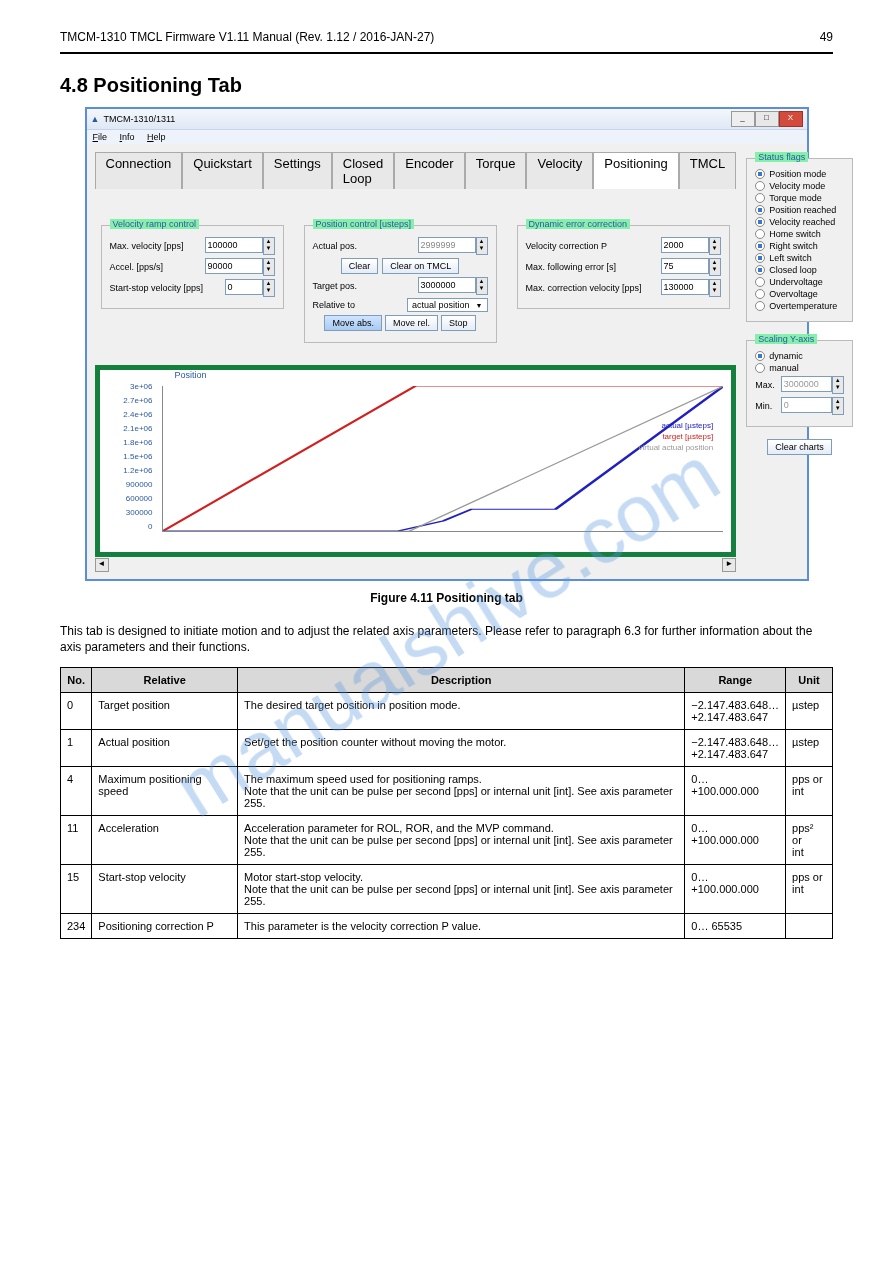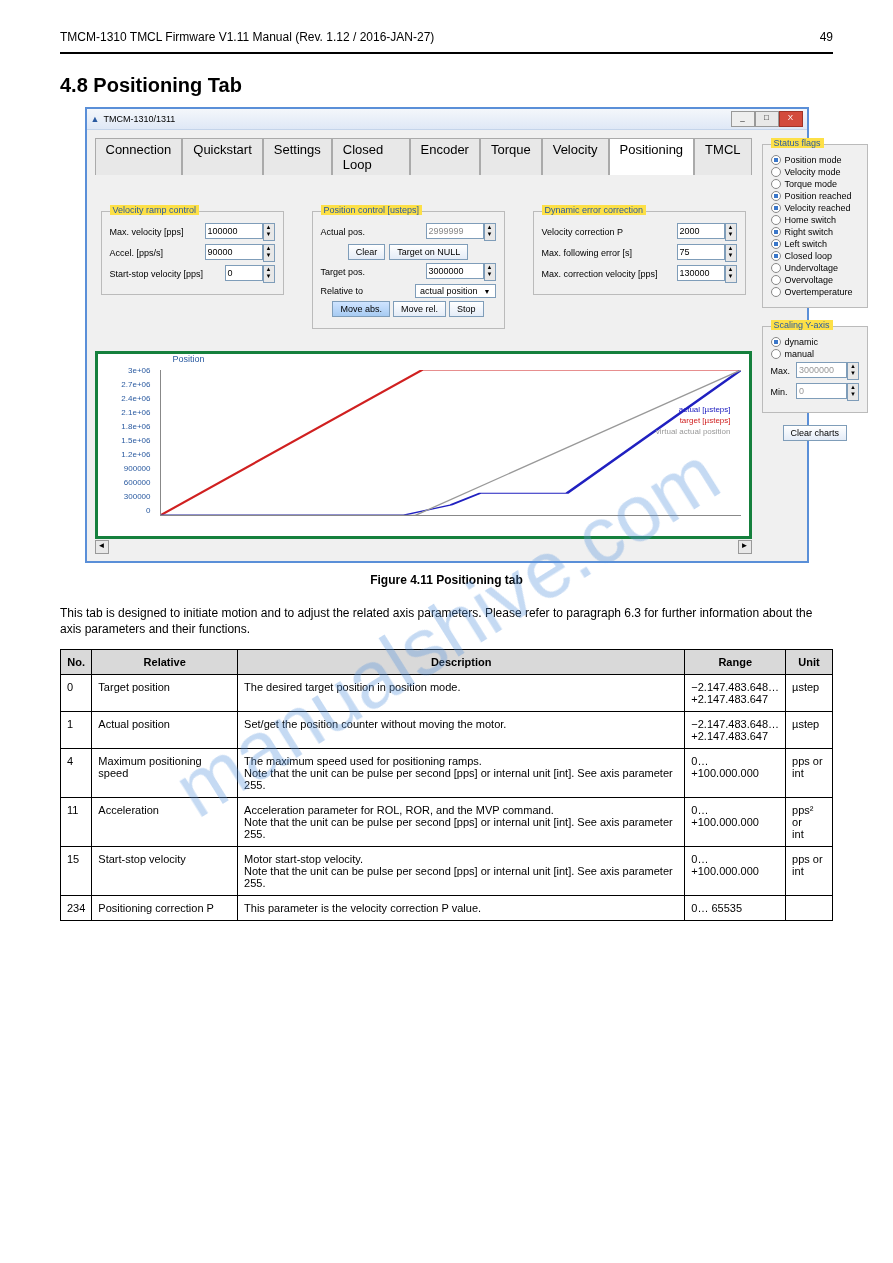--- a/index.html
+++ b/index.html
@@ -44,26 +44,26 @@
   .tbtn.min { background:#eee; }
   .menubar { padding: 2px 6px; background:#eef3fb; font-size:9px; }
   .menubar span { margin-right:10px; }
   .menubar u { text-decoration: underline; }
   .client { background:#f0f0f0; padding:8px;}
 
   .tabs { display:flex; font-size:13px; margin-bottom: 10px; }
   .tab { border:1px solid #aaa; padding:3px 10px; background:#e8e8e8; border-bottom:none; }
   .tab.active { background:#fff; }
 
-  .row { display:flex; gap:28px; }
+  .row { display:flex; gap:20px; }
   .groupbox {
     border:1px solid #bbb; padding:8px; background:#f0f0f0; position:relative; margin-top:6px;
   }
   .groupbox .legend {
-    position:absolute; top:-7px; left:8px; background:#fde047; padding:0 3px; color:#2a5aa0; font-size:9px;
+    position:absolute; top:-7px; left:8px; background:#86efac; padding:0 3px; color:#2a5aa0; font-size:9px;
   }
   .field { display:flex; align-items:center; justify-content:space-between; margin:3px 0; gap:6px;}
   .field label { font-size:9px; }
   .input {
     width:52px; height:14px; border:1px solid #7f9db9; background:#fff; font-size:9px; padding:0 2px;
     display:inline-flex; align-items:center;
   }
   .spinner { width:10px; height:16px; border:1px solid #7f9db9; background:#e8e8e8; font-size:6px; text-align:center; line-height:7px;}
   .btn {
     border:1px solid #7f9db9; background:linear-gradient(#fff,#e4ecf7);
@@ -73,21 +73,21 @@
   .select {
     border:1px solid #7f9db9; background:#fff; padding:1px 4px; font-size:9px; display:inline-flex; align-items:center; gap:6px;
   }
   .select::after { content:"▼"; font-size:7px; }
 
   .right-panels { display:flex; flex-direction:column; gap:12px; width:120px;}
   .radio { display:flex; align-items:center; gap:4px; font-size:9px; margin:2px 0;}
   .radio .dot { width:8px; height:8px; border-radius:50%; border:1px solid #888; background:#fff; display:inline-block;}
   .radio.on .dot { background: radial-gradient(circle at center, #3a77c9 40%, #fff 45%); }
 
-  .chart-area { background:#fff; border:3px solid #15803d; margin-top:12px; padding:6px; position:relative; height:170px;}
+  .chart-area { background:#fff; border:5px solid #15803d; margin-top:12px; padding:6px; position:relative; height:170px;}
   .chart-title { color:#2a5aa0; font-size:9px; position:absolute; left:75px; top:0;}
   .chart-ylabels { position:absolute; left:8px; top:10px; font-size:8px; color:#2a5aa0; line-height:14px; text-align:right; width:45px;}
   .chart-plot { position:absolute; left:62px; top:16px; right:8px; bottom:20px; border-left:1px solid #888; border-bottom:1px solid #888;}
   .chart-legend { position:absolute; right:18px; top:50px; font-size:8px; text-align:right; line-height:11px;}
   .chart-legend .a { color:#2020c0;} .chart-legend .t{color:#d02020;} .chart-legend .v{color:#999;}
   .scrollbar { height:12px; display:flex; align-items:center; justify-content:space-between; margin-top:2px;}
   .sbtn { width:12px; height:12px; border:1px solid #999; background:#e8e8e8; text-align:center; font-size:8px; line-height:10px;}
 
   .caption { text-align:center; font-weight:bold; font-size:12px; margin:10px 0 18px 0;}
 
@@ -131,20 +131,25 @@
     <div class="titlebar">
       <div class="titlebar-left">
         <span style="color:#2a5aa0;font-weight:bold;">▲</span>
         <span>TMCM-1310/1311</span>
       </div>
       <div class="titlebar-right">
         <div class="tbtn min">_</div>
         <div class="tbtn">□</div>
         <div class="tbtn red">X</div>
       </div>
+    </div>
+    <div class="menubar">
+      <span><u>F</u>ile</span>
+      <span><u>I</u>nfo</span>
+      <span><u>H</u>elp</span>
     </div>
     <div class="client">
       <div style="display:flex; gap:10px;">
         <div style="flex:1;">
           <div class="tabs">
             <div class="tab">Connection</div>
             <div class="tab">Quickstart</div>
             <div class="tab">Settings</div>
             <div class="tab">Closed Loop</div>
             <div class="tab">Encoder</div>
@@ -185,21 +190,21 @@
               <span class="legend">Position control [usteps]</span>
               <div class="field">
                 <label>Actual pos.</label>
                 <div style="display:flex;">
                   <div class="input" style="color:#888;">2999999</div>
                   <div class="spinner">▲<br>▼</div>
                 </div>
               </div>
               <div class="field" style="justify-content:center; gap:4px;">
                 <div class="btn">Clear</div>
-                <div class="btn">Target on NULL</div>
+                <div class="btn">Clear on TMCL</div>
               </div>
               <div class="field">
                 <label>Target pos.</label>
                 <div style="display:flex;">
                   <div class="input">3000000</div>
                   <div class="spinner">▲<br>▼</div>
                 </div>
               </div>
               <div class="field">
                 <label>Relative to</label>

